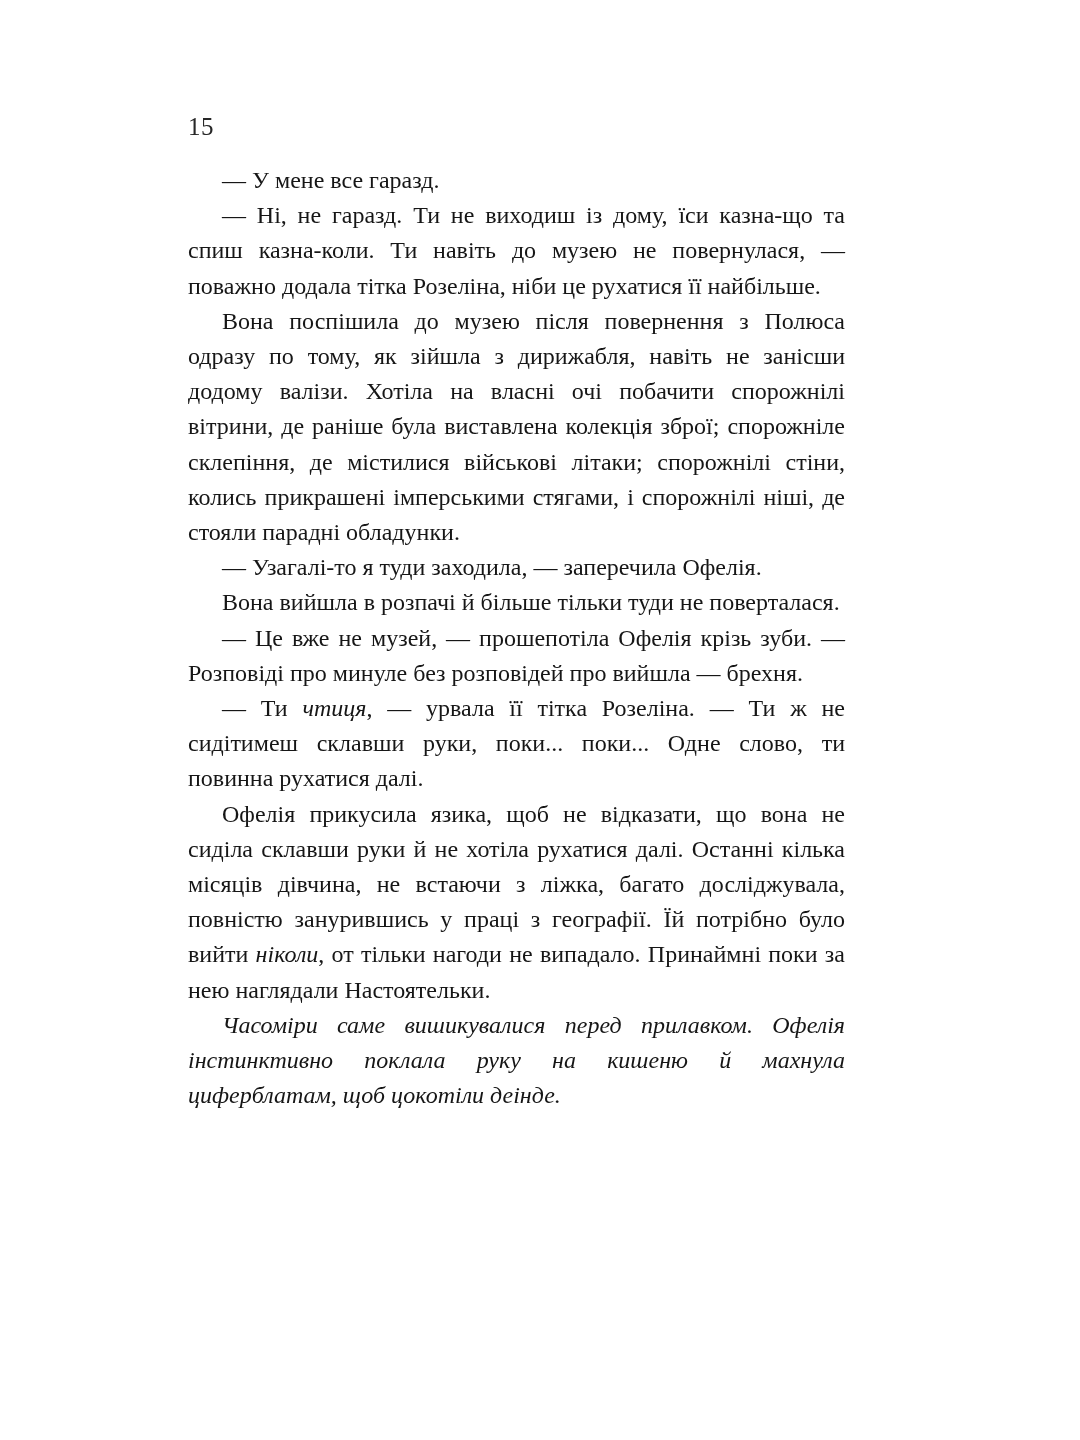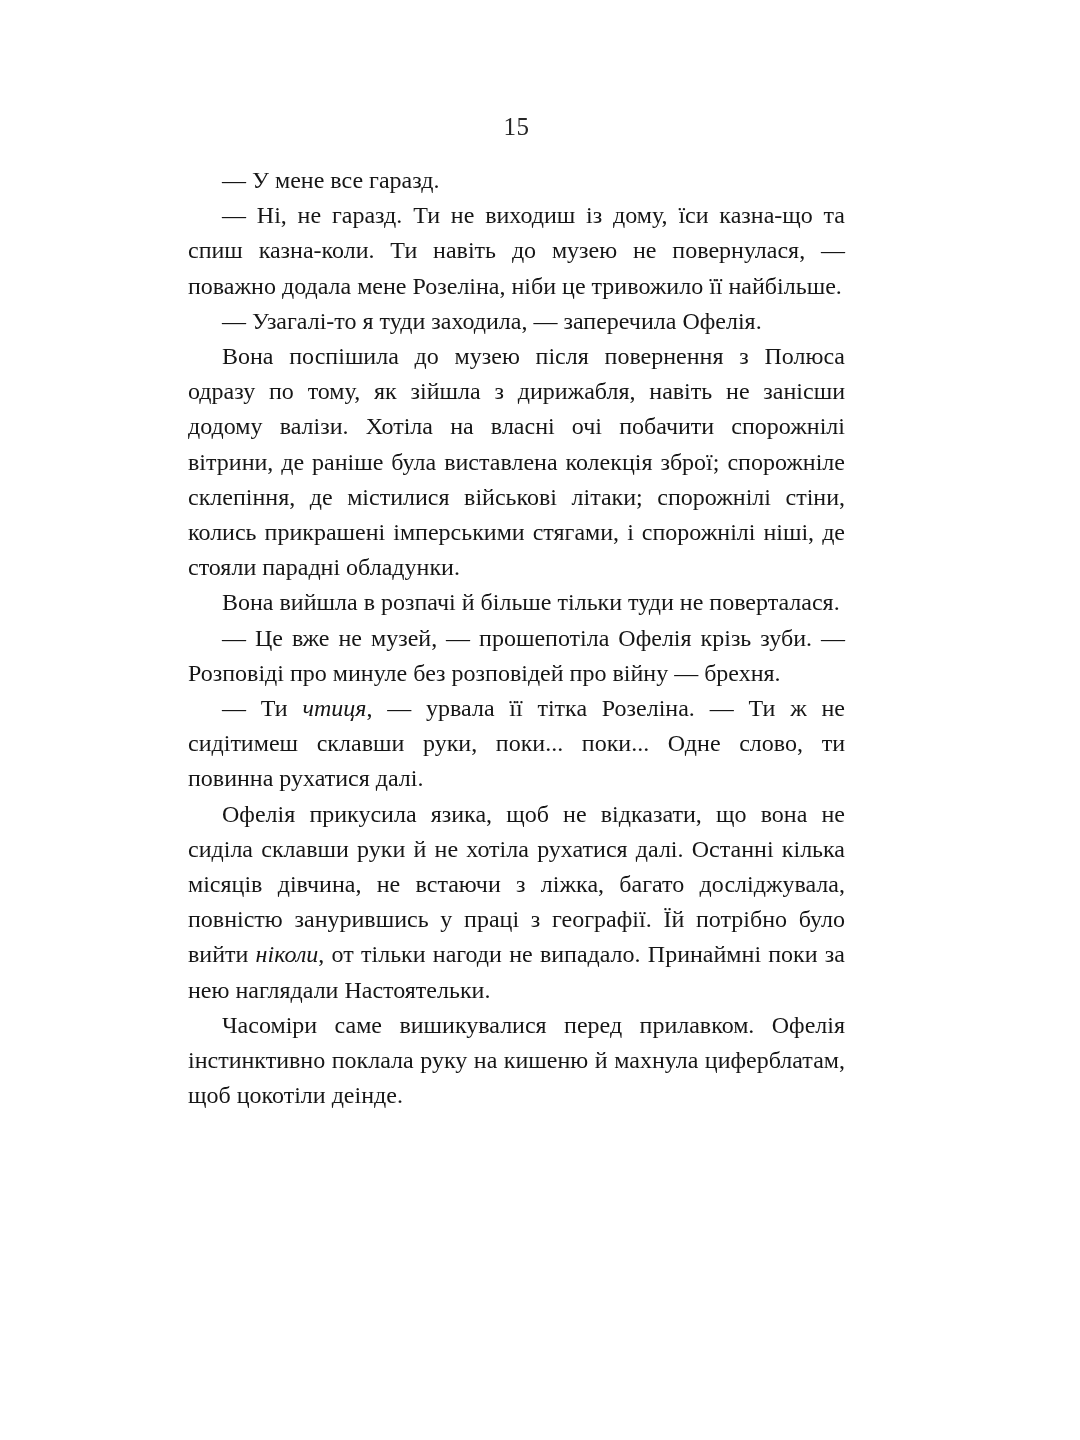--- a/index.html
+++ b/index.html
@@ -16,21 +16,21 @@
     overflow: hidden;
     box-sizing: border-box;
   }
 
   
   .folio {
     position: absolute;
     top: 112px;
     left: 188px;
     width: 657px;
-    text-align: center;
+    text-align: left;
     font-family: "Liberation Serif", "DejaVu Serif", serif;
     font-size: 25px;
     line-height: 30px;
     color: #272727;
     letter-spacing: 0.5px;
   }
 
   
   .textblock {
     position: absolute;
@@ -48,42 +48,43 @@
 
   .textblock p {
     margin: 0;
     text-indent: 34px;
     text-align: justify;
     hyphens: manual;
   }
 
   .textblock p:last-child {
     text-align: justify;
+    font-style: italic;
   }
 
   
   .textblock p {
     text-align-last: left;
   }
 
   em {
   }
 </style>
 </head>
 <body>
 
 <div class="page" style="background: rgb(255, 255, 255);">
 
   <div class="folio">15</div>
 
   <div class="textblock" id="textblock" style="color: rgb(22, 22, 22);">
       <p id="p1">— У мене все гаразд.</p>
-      <p id="p2">— Ні, не гаразд. Ти не виходиш із дому, їси казна-що та спиш казна-коли. Ти навіть до музею не повернулася, — поважно додала мене Розеліна, ніби це тривожило її найбільше.</p>
+      <p id="p2">— Ні, не гаразд. Ти не виходиш із дому, їси казна-що та спиш казна-коли. Ти навіть до музею не повернулася, — поважно додала тітка Розеліна, ніби це рухатися її найбільше.</p>
+      <p id="p4">Вона поспішила до музею після повернення з Полюса одразу по тому, як зійшла з дирижабля, навіть не занісши додому валізи. Хотіла на власні очі побачити спорожнілі вітрини, де раніше була виставлена колекція зброї; спорожніле склепіння, де містилися військові літаки; спорожнілі стіни, колись прикрашені імперськими стягами, і спорожнілі ніші, де стояли парадні обладунки.</p>
       <p id="p3">— Узагалі-то я туди заходила, — заперечила Офелія.</p>
-      <p id="p4">Вона поспішила до музею після повернення з Полюса одразу по тому, як зійшла з дирижабля, навіть не занісши додому валізи. Хотіла на власні очі побачити спорожнілі вітрини, де раніше була виставлена колекція зброї; спорожніле склепіння, де містилися військові літаки; спорожнілі стіни, колись прикрашені імперськими стягами, і спорожнілі ніші, де стояли парадні обладунки.</p>
       <p id="p5">Вона вийшла в розпачі й більше тільки туди не поверталася.</p>
-      <p id="p6">— Це вже не музей, — прошепотіла Офелія крізь зуби. — Розповіді про минуле без розповідей про війну — брехня.</p>
+      <p id="p6">— Це вже не музей, — прошепотіла Офелія крізь зуби. — Розповіді про минуле без розповідей про вийшла — брехня.</p>
       <p id="p7">— Ти <em>чтиця</em>, — урвала її тітка Розеліна. — Ти ж не сидітимеш склавши руки, поки... поки... Одне слово, ти повинна рухатися далі.</p>
       <p id="p8">Офелія прикусила язика, щоб не відказати, що вона не сиділа склавши руки й не хотіла рухатися далі. Останні кілька місяців дівчина, не встаючи з ліжка, багато досліджувала, повністю занурившись у праці з географії. Їй потрібно було вийти <em>ніколи</em>, от тільки нагоди не випадало. Принаймні поки за нею наглядали Настоятельки.</p>
       <p id="p11">Часоміри саме вишикувалися перед прилавком. Офелія інстинктивно поклала руку на кишеню й махнула циферблатам, щоб цокотіли деінде.</p>
     </div>
 
 </div>
 
 </body></html>

